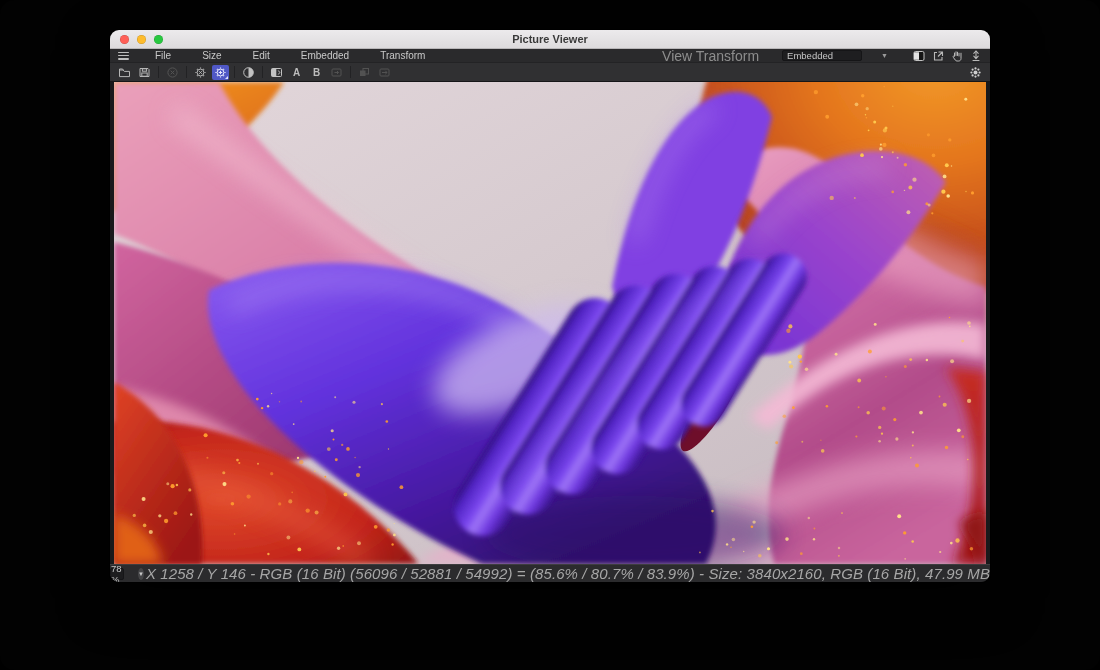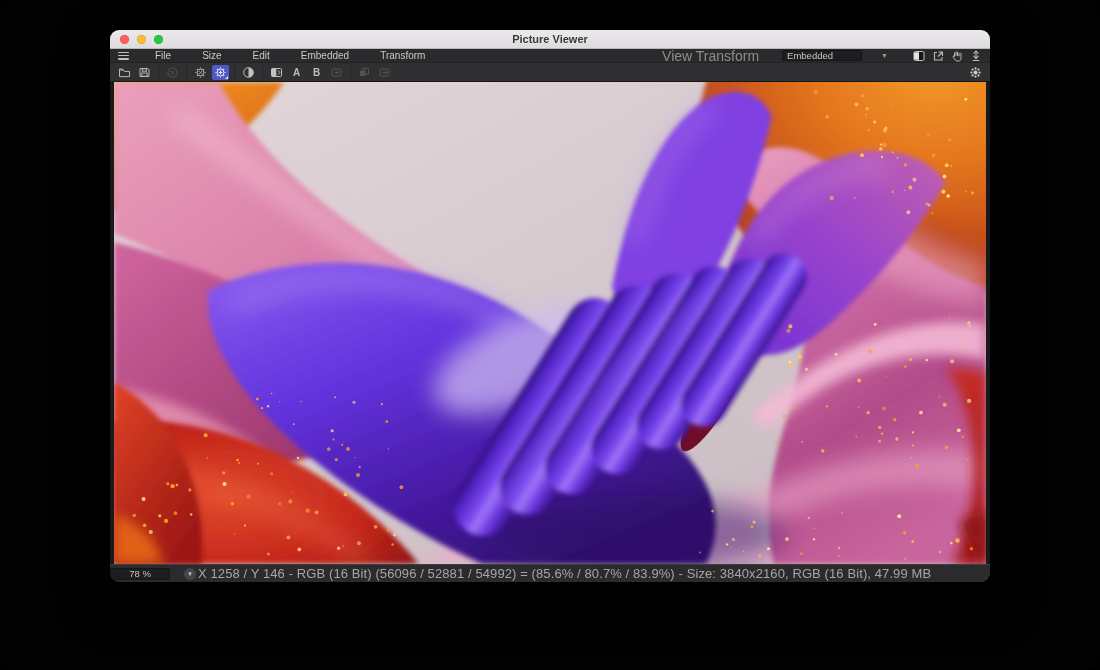--- a/index.html
+++ b/index.html
@@ -50,21 +50,21 @@
   .canvas { flex:1 1 auto; background:#19191b; padding:0 4px; position:relative; }
   .canvas svg.art { display:block; width:100%; height:100%; }
 
   
   .statusbar { height:18px; background:#2b2b2d; border-top:1px solid #3d3d3f; display:flex;
                align-items:center; flex:0 0 auto; padding-left:0; }
   .zoom-box { width:60px; height:12px; background:#1d1d1f; border-radius:2px; border:1px solid #161618;
               color:#c6c6c6; font-size:9.5px; display:flex; align-items:center; justify-content:center; }
   .zoom-drop { width:12px; height:12px; border-radius:50%; background:#454547; display:flex; align-items:center;
                justify-content:center; margin-left:14px; color:#c9c9c9; font-size:6px; }
-  .status-text { margin-left:2px; font-size:13px; color:#a6a6a6; letter-spacing:.1px; white-space:nowrap; }
+  .status-text { margin-left:2px; font-size:15px; color:#a6a6a6; letter-spacing:.1px; white-space:nowrap;font-style:italic; }
 </style>
 </head>
 <body>
 
 <div class="stage">
   <div class="window">
 
     <div class="titlebar">
       <div class="lights">
         <div class="light" style="background:#ff5f57"></div>

